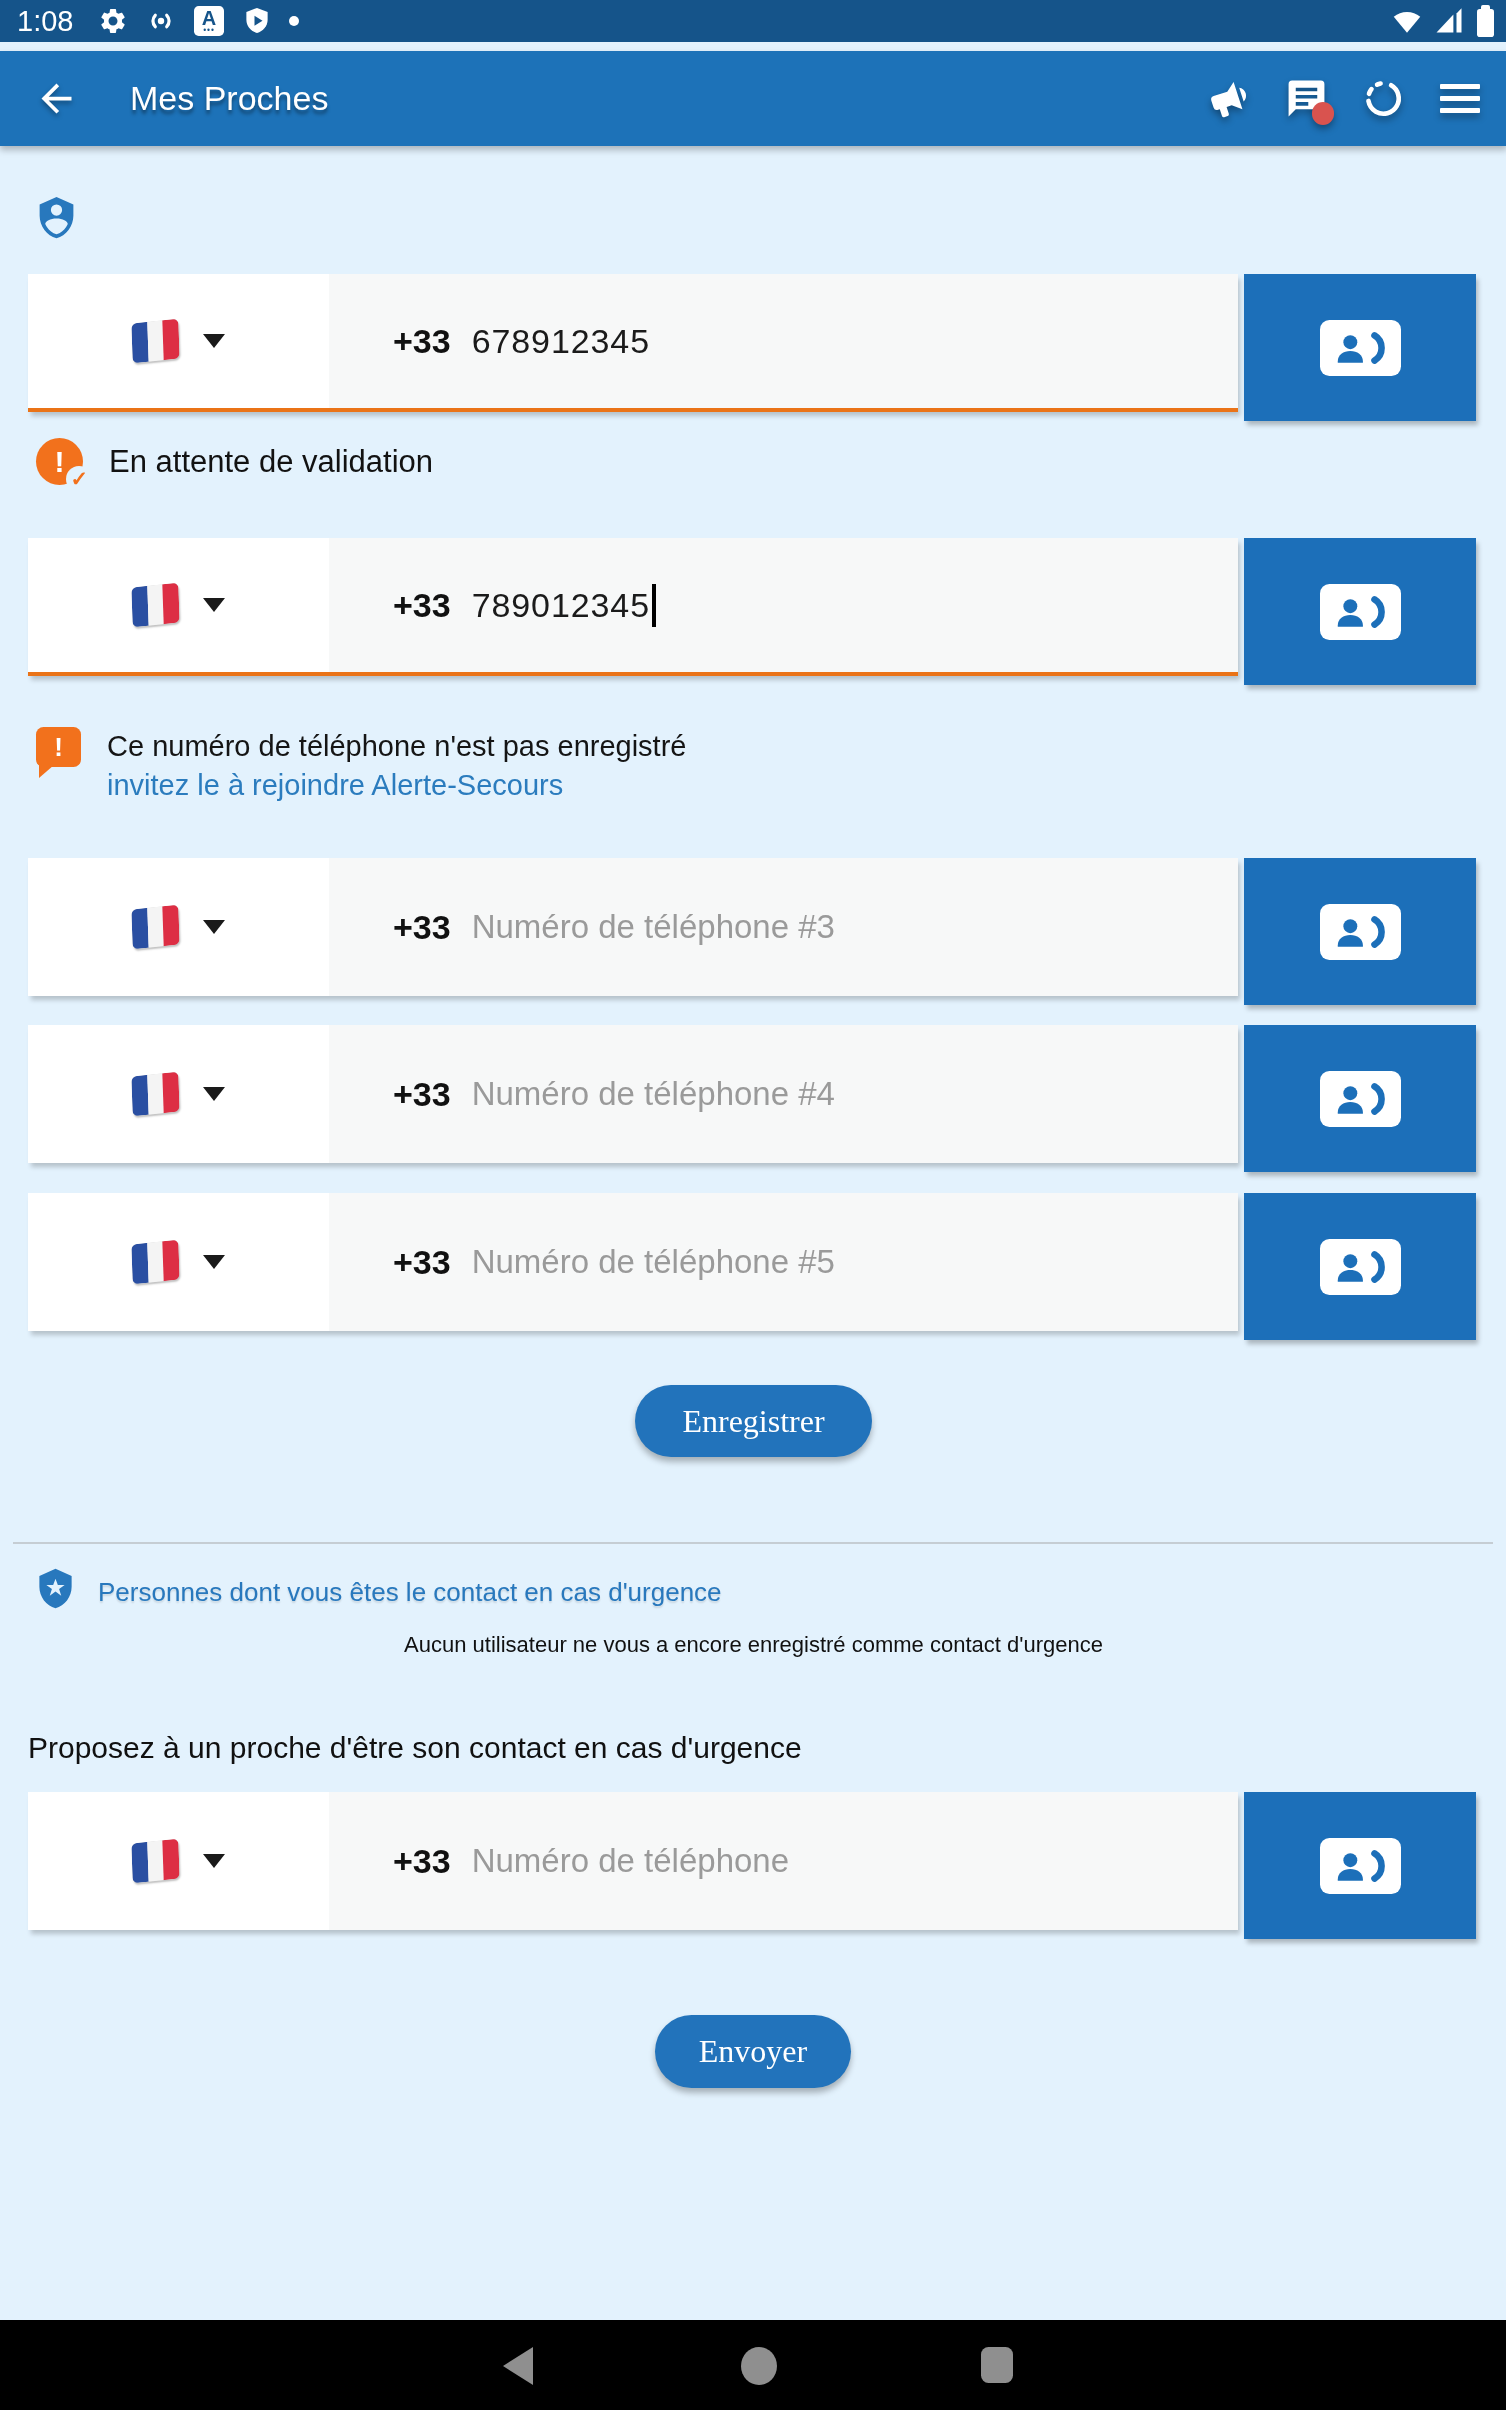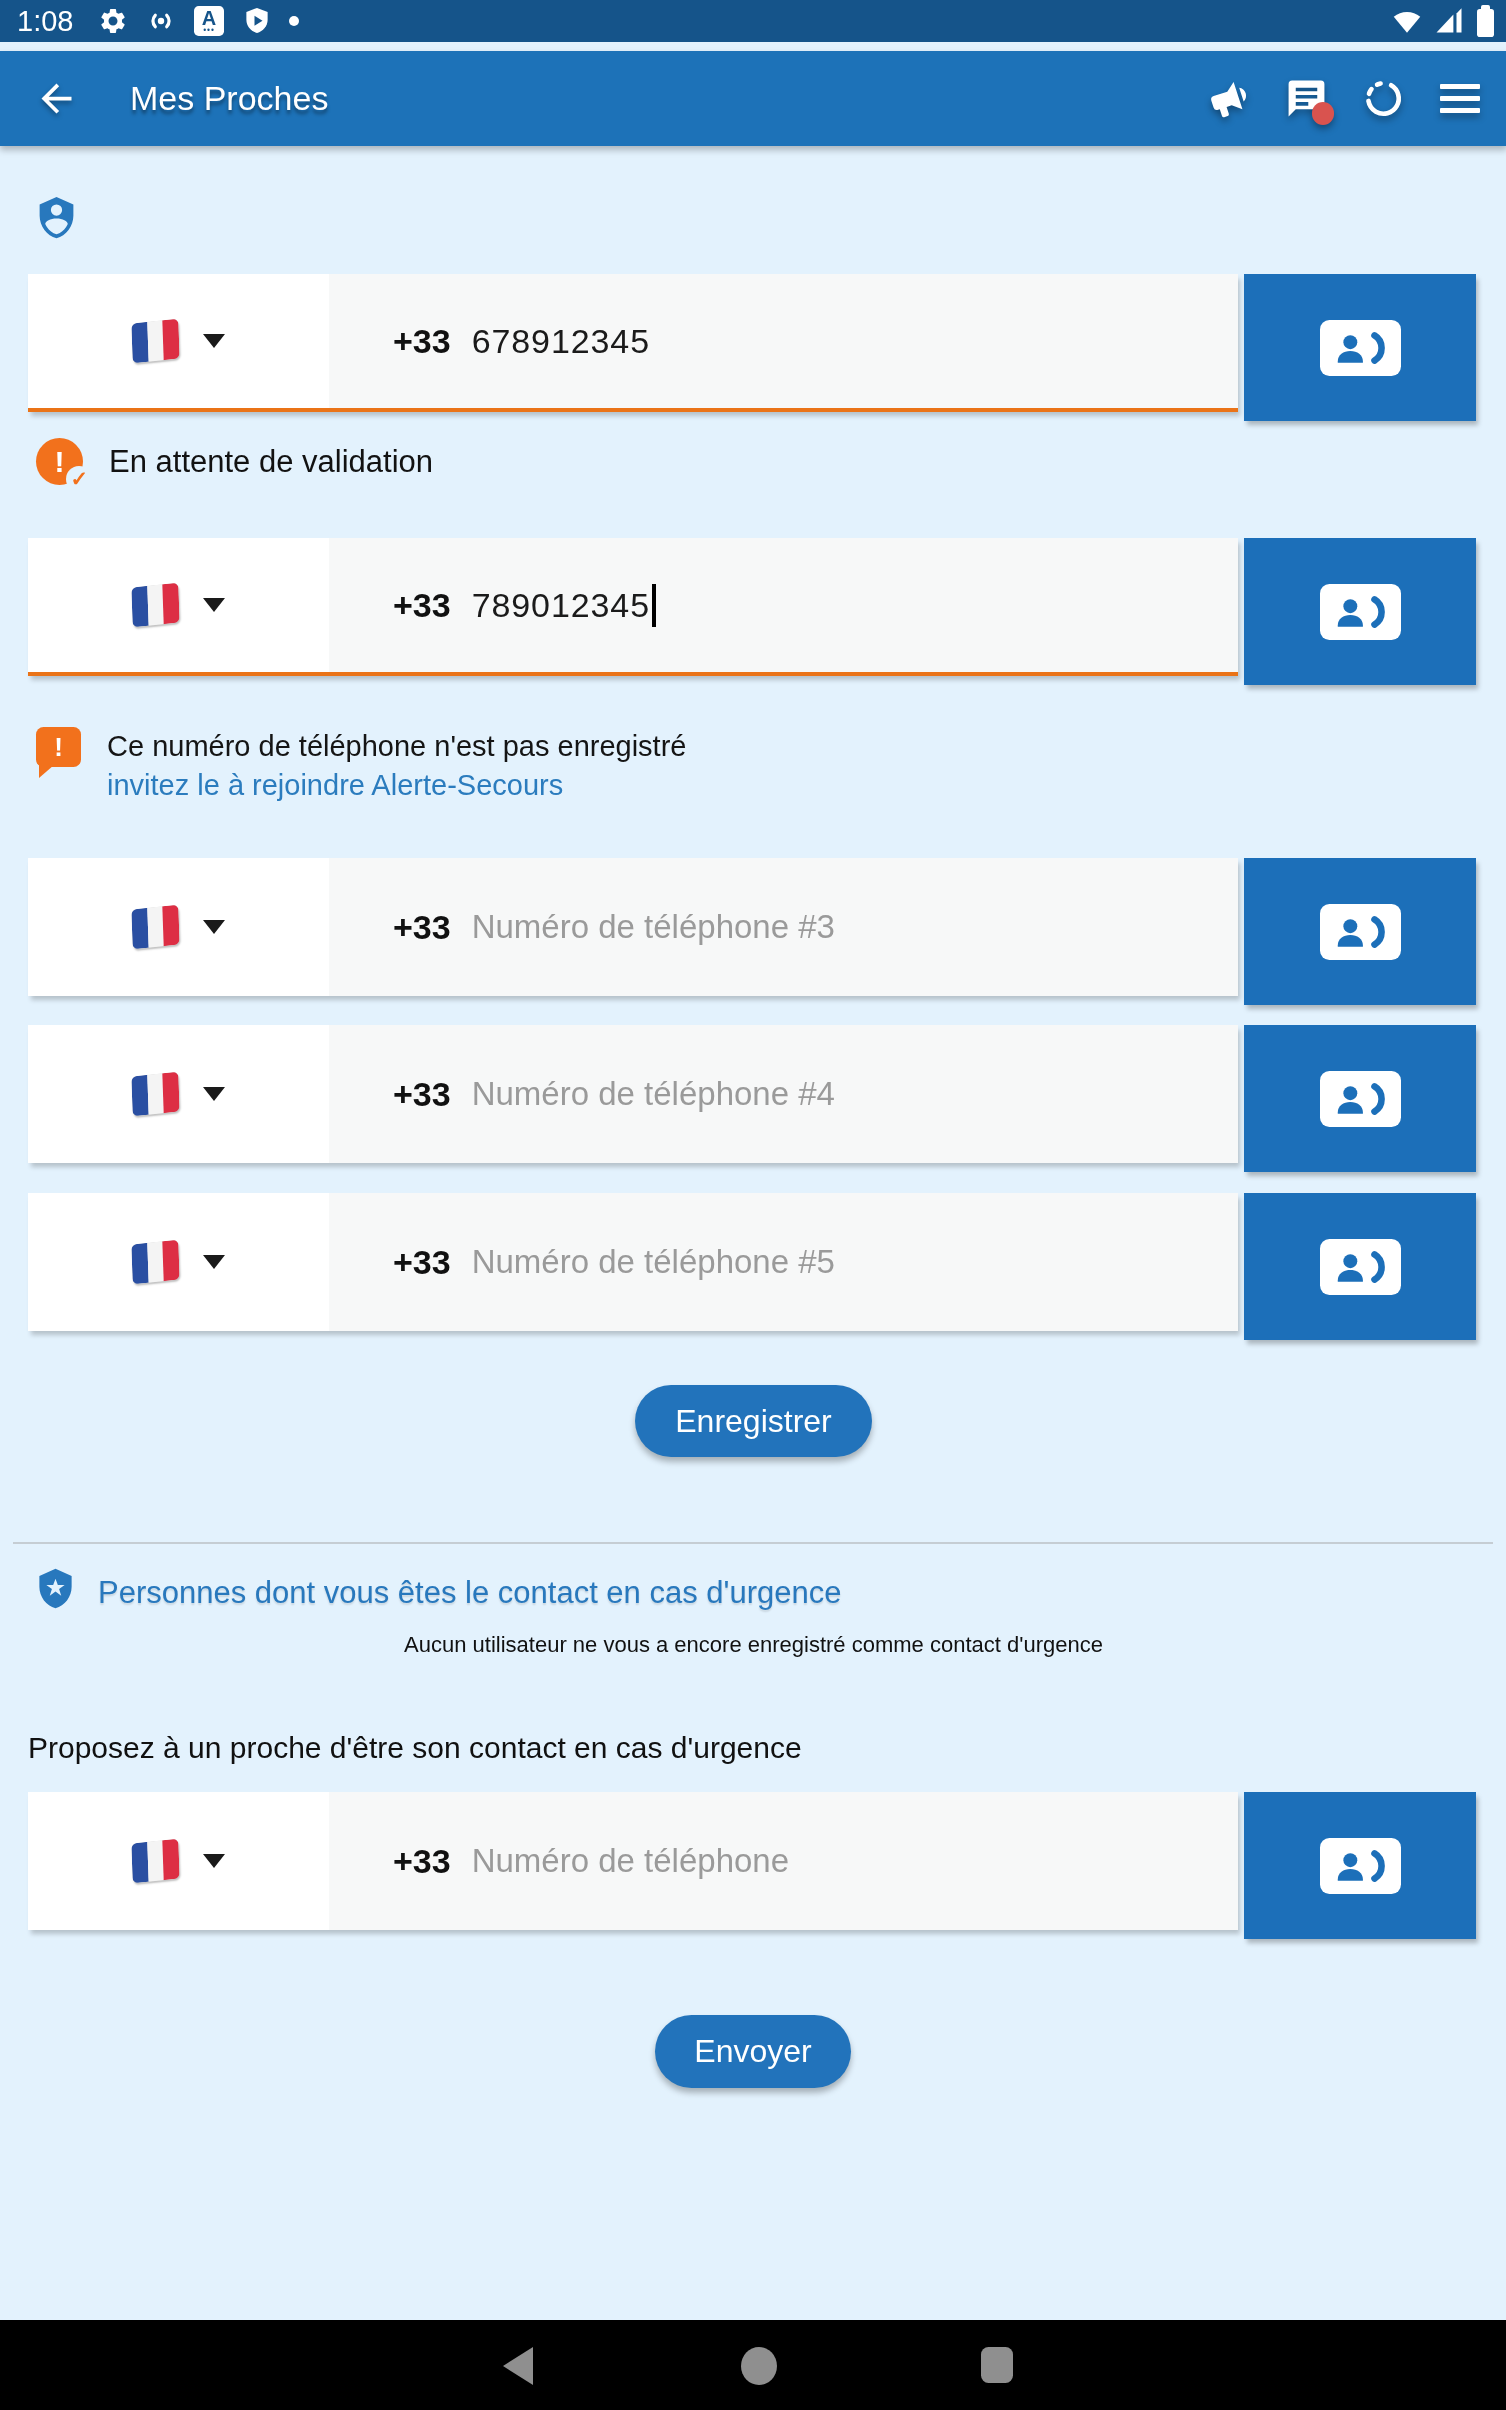--- a/index.html
+++ b/index.html
@@ -68,21 +68,21 @@
   .msg-alert{position:relative;width:45px;height:40px;background:#f2711c;border-radius:7.5px;flex:none;
     display:flex;align-items:center;justify-content:center}
   .msg-alert .ex{color:#fff;font-weight:bold;font-size:26px;line-height:1}
   .msg-alert .tail{position:absolute;left:2.8px;bottom:-11.3px;width:0;height:0;
     border-top:13px solid #f2711c;border-right:15px solid transparent}
   .warn-lines{font-size:29px;color:#151515;line-height:39px}
   .warn-link{color:#2b7cbe}
   
   .pill{position:absolute;background:#2273bb;color:#fff;border:none;border-radius:38px;
     display:flex;align-items:center;justify-content:center;font-size:32px;
-    font-family:Liberation Sans, sans-serif;box-shadow:0 4.7px 6.6px rgba(0,0,0,.28)}
+    font-family:Liberation Serif, serif;box-shadow:0 4.7px 6.6px rgba(0,0,0,.28)}
   
   .divider{position:absolute;left:13px;width:1480px;height:1.9px;background:#c5cdd3}
   .center-text{position:absolute;left:0;width:1507px;text-align:center;font-size:22px;color:#111}
   .left-text{position:absolute;left:28px;font-size:30px;color:#111}
   
   .nav-bar{position:absolute;top:2320px;left:0;width:1507px;height:90px;background:#000}
   .nav-back{position:absolute;left:503px;top:2347px;width:0;height:0;
     border-top:19px solid transparent;border-bottom:19px solid transparent;border-right:30px solid #8f8f8f}
   .nav-home{position:absolute;left:741px;top:2347px;width:36px;height:38px;border-radius:50%;background:#8f8f8f}
   .nav-recents{position:absolute;left:981px;top:2347px;width:32px;height:36px;border-radius:7.5px;background:#8f8f8f}
@@ -326,21 +326,21 @@
           <path d="M22.5 3.5a7.6 7.6 0 0 1 0 13" fill="none" stroke="#1c6fb9" stroke-width="3.4" stroke-linecap="round"></path>
         </svg>
     </span>
   </div>
 </div>
 
 <button class="pill" style="left:635px;top:1385px;width:237px;height:72px">Enregistrer</button>
 
 <div class="divider" style="top:1542px"></div>
 
-<div class="section-head" style="top:1565px;font-size:31px">
+<div class="section-head" style="top:1565px;font-size:26px">
   <span>
     <svg width="43" height="47" viewBox="0 0 24 24" fill="#2878bd" fill-rule="evenodd">
         <path d="M12,1L3,5V11C3,16.55 6.84,21.74 12,23C17.16,21.74 21,16.55 21,11V5L12,1M12,6.5L13.3,10.1L17.1,10.1L14,12.3L15.2,16L12,13.7L8.8,16L10,12.3L6.9,10.1L10.7,10.1L12,6.5Z"></path>
       </svg>
   </span>
   <span>Personnes dont vous êtes le contact en cas d'urgence</span>
 </div>
 
 <div class="center-text" style="top:1632px">Aucun utilisateur ne vous a encore enregistré comme contact d'urgence</div>
 

